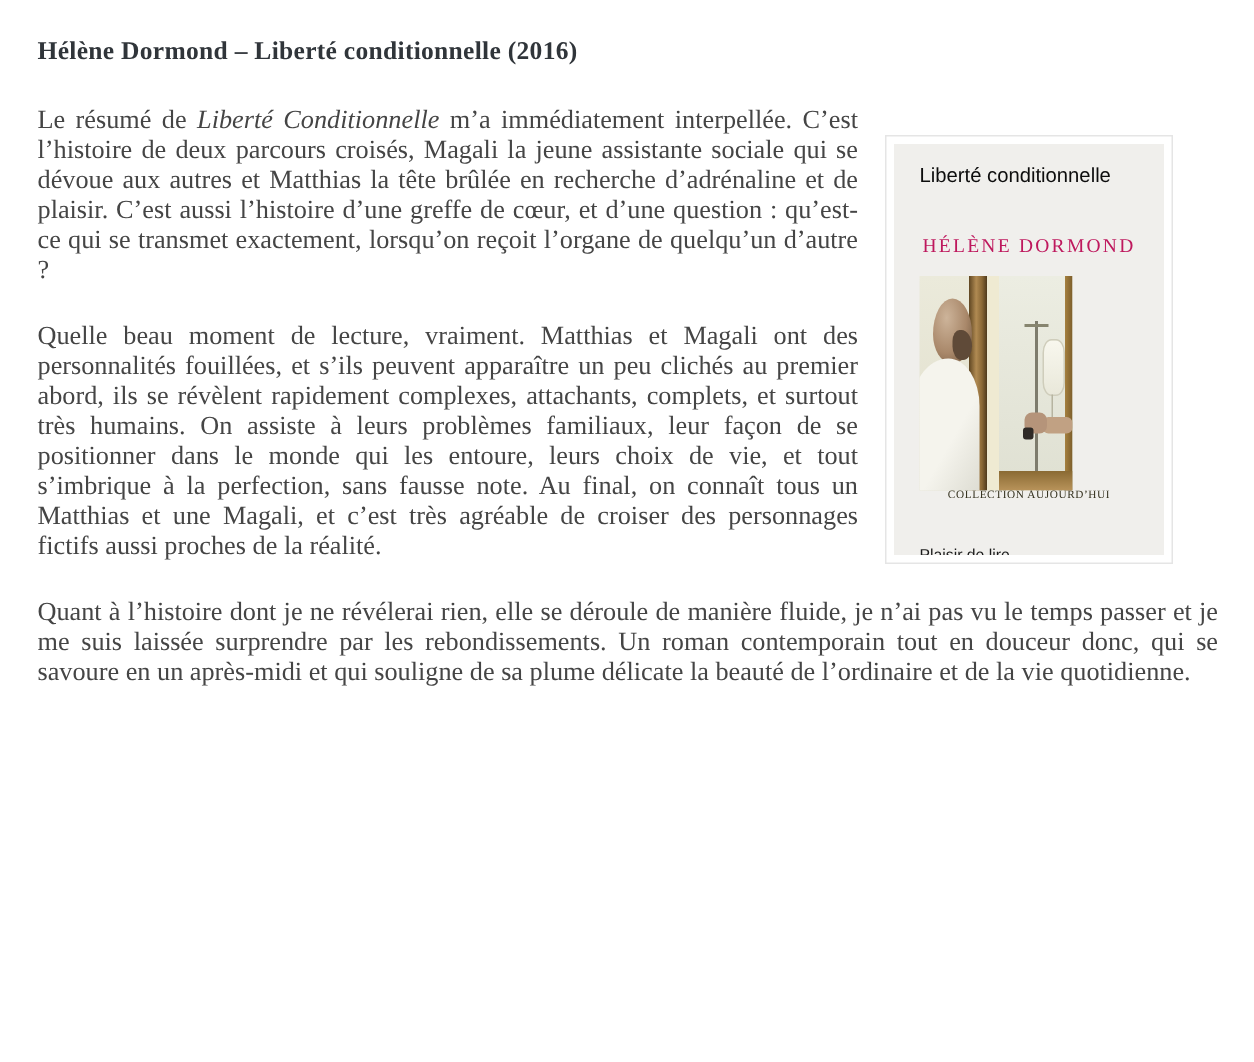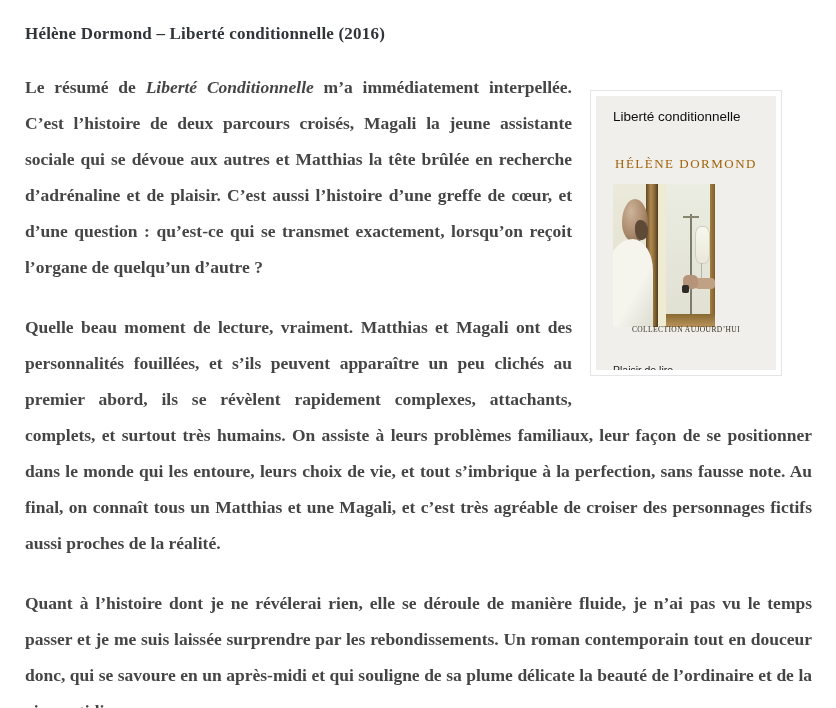--- a/index.html
+++ b/index.html
@@ -11,24 +11,23 @@
     font-weight:bold;
     font-size:17px;
     line-height:22px;
     color:#30353a;
     letter-spacing:.2px;
   }
   .content{margin-top:0;}
   .content p{
     margin:24px 0 0 0;
     font-size:17.5px;
-    line-height:36px;
+    line-height:20px;
     text-align:justify;
     color:#454545;
-    font-weight:bold;
   }
   .content p em{font-style:italic;}
   
   .book{
     float:right;
     width:180px;
     background:#ffffff;
     border:1px solid #e5e5e5;
     padding:5px;
     margin:21px 30px 14px 18px;
@@ -36,21 +35,21 @@
   .cover{
     position:relative;
     width:180px;height:274px;
     background:#f0efec;
     font-family:"Liberation Sans",sans-serif;
     overflow:hidden;
   }
   .cover-title{position:absolute;left:17px;top:13px;font-size:13.5px;color:#0d0d0d;}
   .cover-author{
     position:absolute;left:0;right:0;top:60px;text-align:center;
-    font-family:"Liberation Serif",serif;font-size:13px;letter-spacing:1.5px;color:#a16207;
+    font-family:"Liberation Serif",serif;font-size:13px;letter-spacing:1.5px;color:#be185d;
   }
   .cover-collection{
     position:absolute;left:0;right:0;top:229px;text-align:center;
     font-family:"Liberation Serif",serif;font-size:7.5px;letter-spacing:.4px;color:#35321f;z-index:5;
   }
   .cover-publisher{position:absolute;left:17px;top:268px;font-size:10.5px;color:#1b1b1b;}
   
   .photo{
     position:absolute;left:17px;top:88px;width:102px;height:143px;
     background:linear-gradient(#ebeadb,#e0decb);

